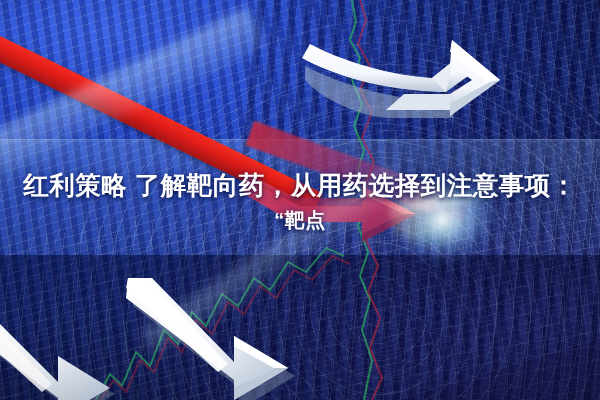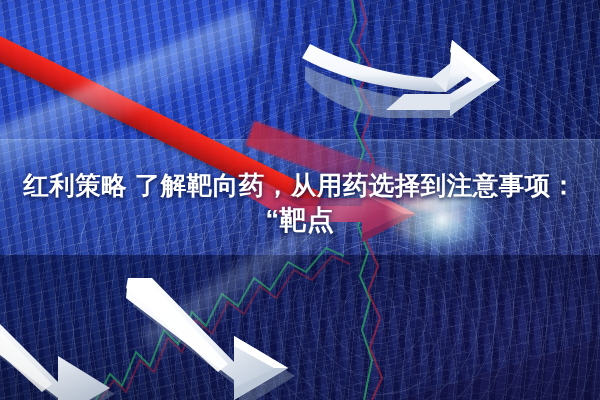--- a/index.html
+++ b/index.html
@@ -180,21 +180,21 @@
     color:#ffffff;
     font-weight:bold;
     font-size:25px;
     line-height:35px;
     letter-spacing:.5px;
     text-shadow:0 2px 4px rgba(0,10,50,.75), 0 0 10px rgba(10,30,110,.55);
     white-space:nowrap;
     pointer-events:none;
   }
   .caption .l1{display:block;font-size:25.5px;}
-  .caption .l2{display:block;font-size:27px;}
+  .caption .l2{display:block;font-size:20px;}
 </style>
 </head>
 <body>
 
 <div id="stage">
 
   <div class="layer base-grad"></div>
   <div class="layer right-dark"></div>
   <div class="layer bottom-right-purple"></div>
 

